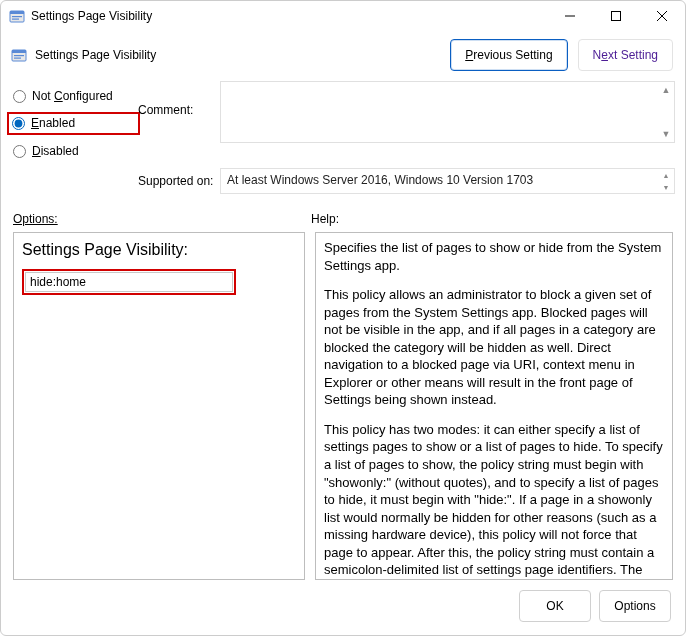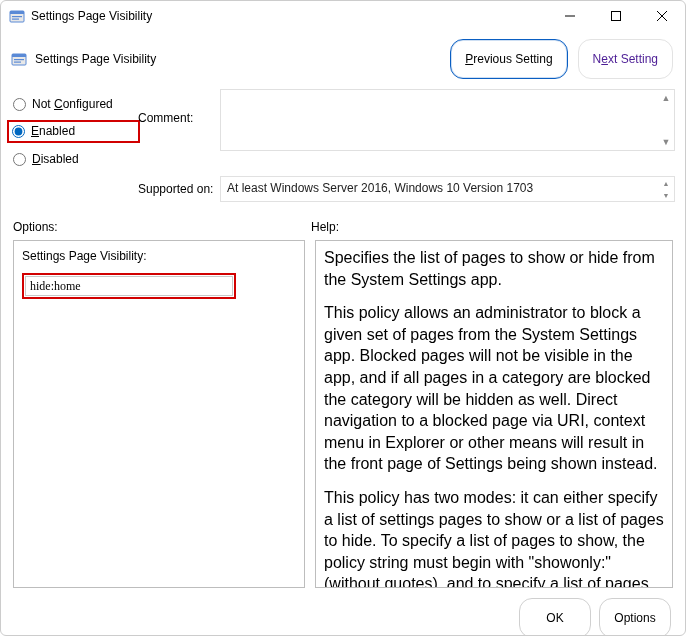--- a/index.html
+++ b/index.html
@@ -45,25 +45,25 @@
     align-items: center;
     padding: 8px 12px 6px 10px;
   }
   .header-row .icon {
     width: 16px; height: 16px; margin-right: 8px;
     display: inline-flex;
   }
   .header-row .lbl { flex: 1; font-size: 12px; }
   .nav-btns { display: flex; gap: 10px; }
   .btn {
-    height: 40px;
+    height: 32px;
     padding: 0 14px;
     background: #fff;
     border: 1px solid #d0d0d0;
-    border-radius: 13px;
+    border-radius: 4px;
     font: inherit;
     color: #000;
   }
   .btn.active {
     border: 1px solid #0a5ec2;
     box-shadow: inset 0 0 0 1px rgba(10,94,194,.2);
   }
   .btn.disabled {
     color: #4c1d95;
     border-color: #e3e3e3;
@@ -121,44 +121,43 @@
   }
   .small-arrows { position: absolute; right: 0; top: 0; bottom: 0; width: 16px; display: flex; flex-direction: column; }
   .small-arrows span { flex:1; display:flex; align-items:center; justify-content:center; font-size:7px; color:#888;}
 
   .row2 { margin-top: 8px; }
   .row-labels {
     display: flex;
     padding: 18px 12px 6px 12px;
     font-size: 12px;
   }
-  .row-labels .left { width: 298px; }
+  .row-labels .left { width: 298px; text-decoration: underline; }
   .row-labels .right { flex: 1; }
 
   .panes {
     display: flex;
     gap: 10px;
     padding: 0 12px;
   }
   .pane {
     border: 1px solid #bdbdbd;
     background: #fff;
     height: 348px;
     overflow: hidden;
     position: relative;
   }
   .pane-left { width: 292px; padding: 8px 8px; }
-  .pane-right { flex: 1; padding: 6px 8px; font-size: 16px; line-height: 1.35; overflow-y: auto; }
-
-  .opt-label { font-size: 12px; margin-bottom: 10px; }
+  .pane-right { flex: 1; padding: 6px 8px; font-size: 13px; line-height: 1.35; overflow-y: auto; }
+
+  .opt-label { font-size: 16px; margin-bottom: 10px; }
   .opt-input-wrap {
     border: 2px solid #d10000;
     padding: 1px;
     width: 214px;
-    font-family: Liberation Serif, serif;
   }
   .opt-input {
     width: 100%;
     font: inherit;
     padding: 2px 4px;
     border: 1px solid #c8c8c8;
     outline: none;
     height: 20px;
   }
 

